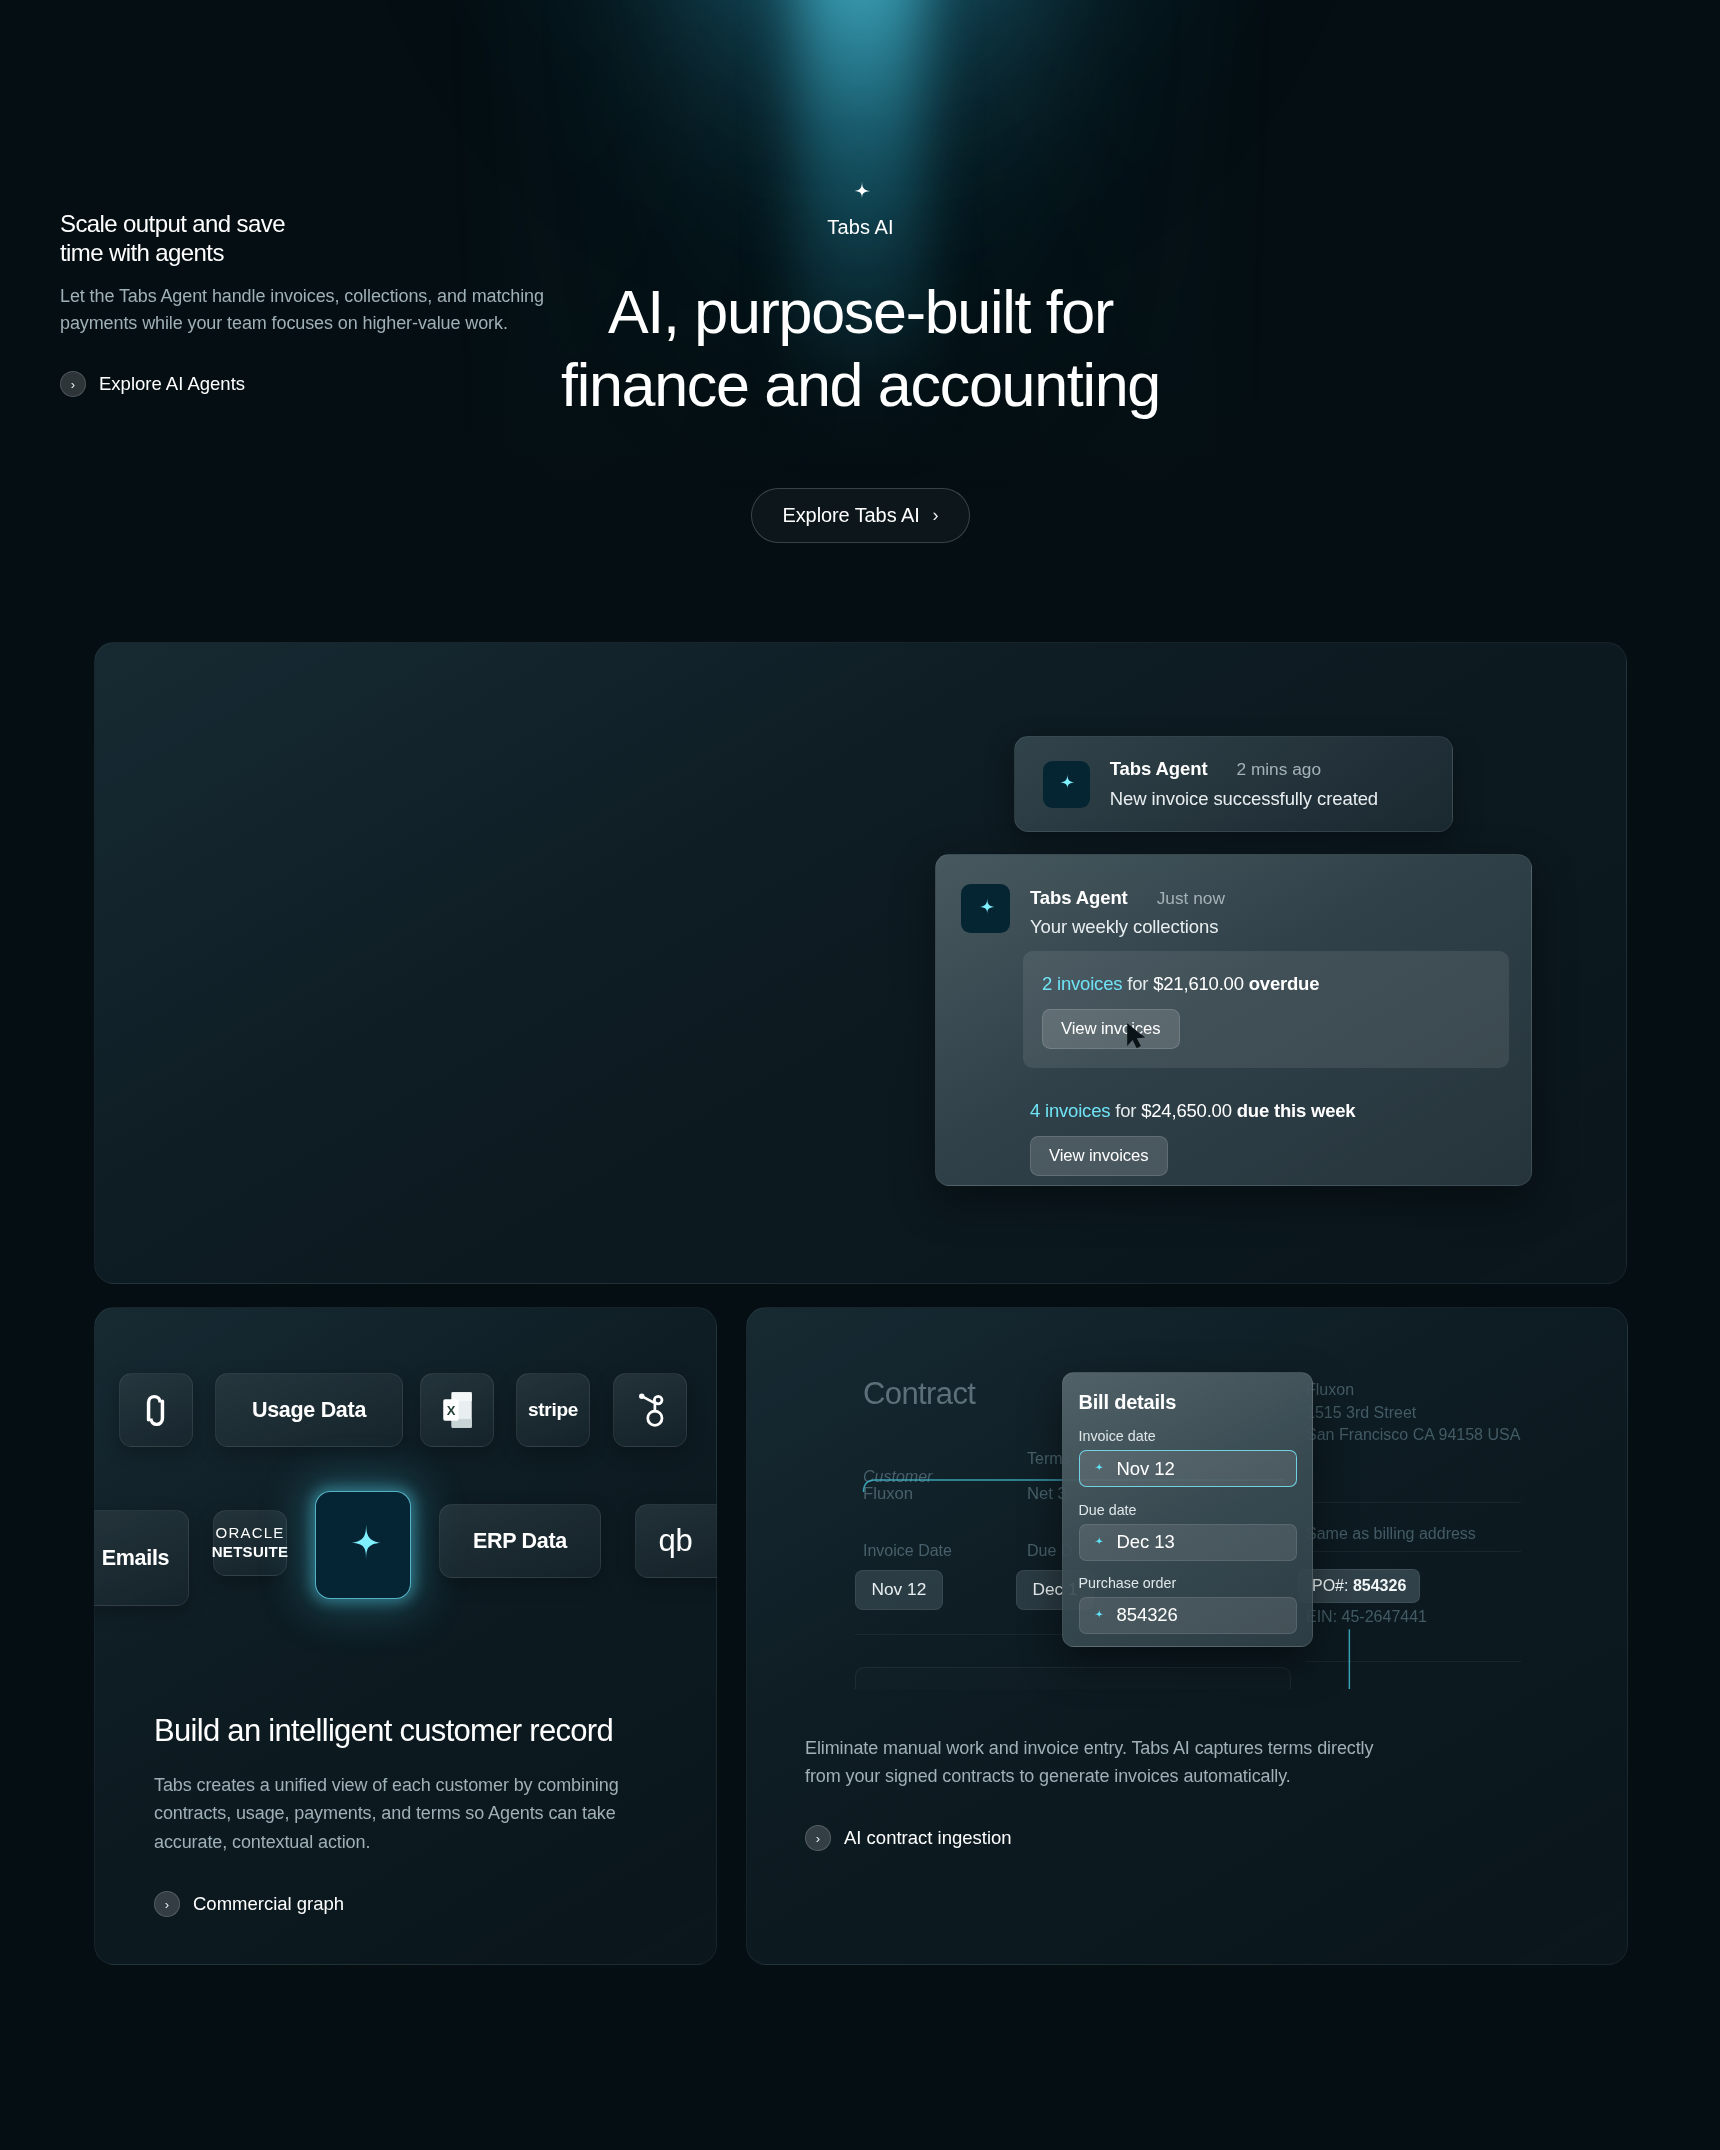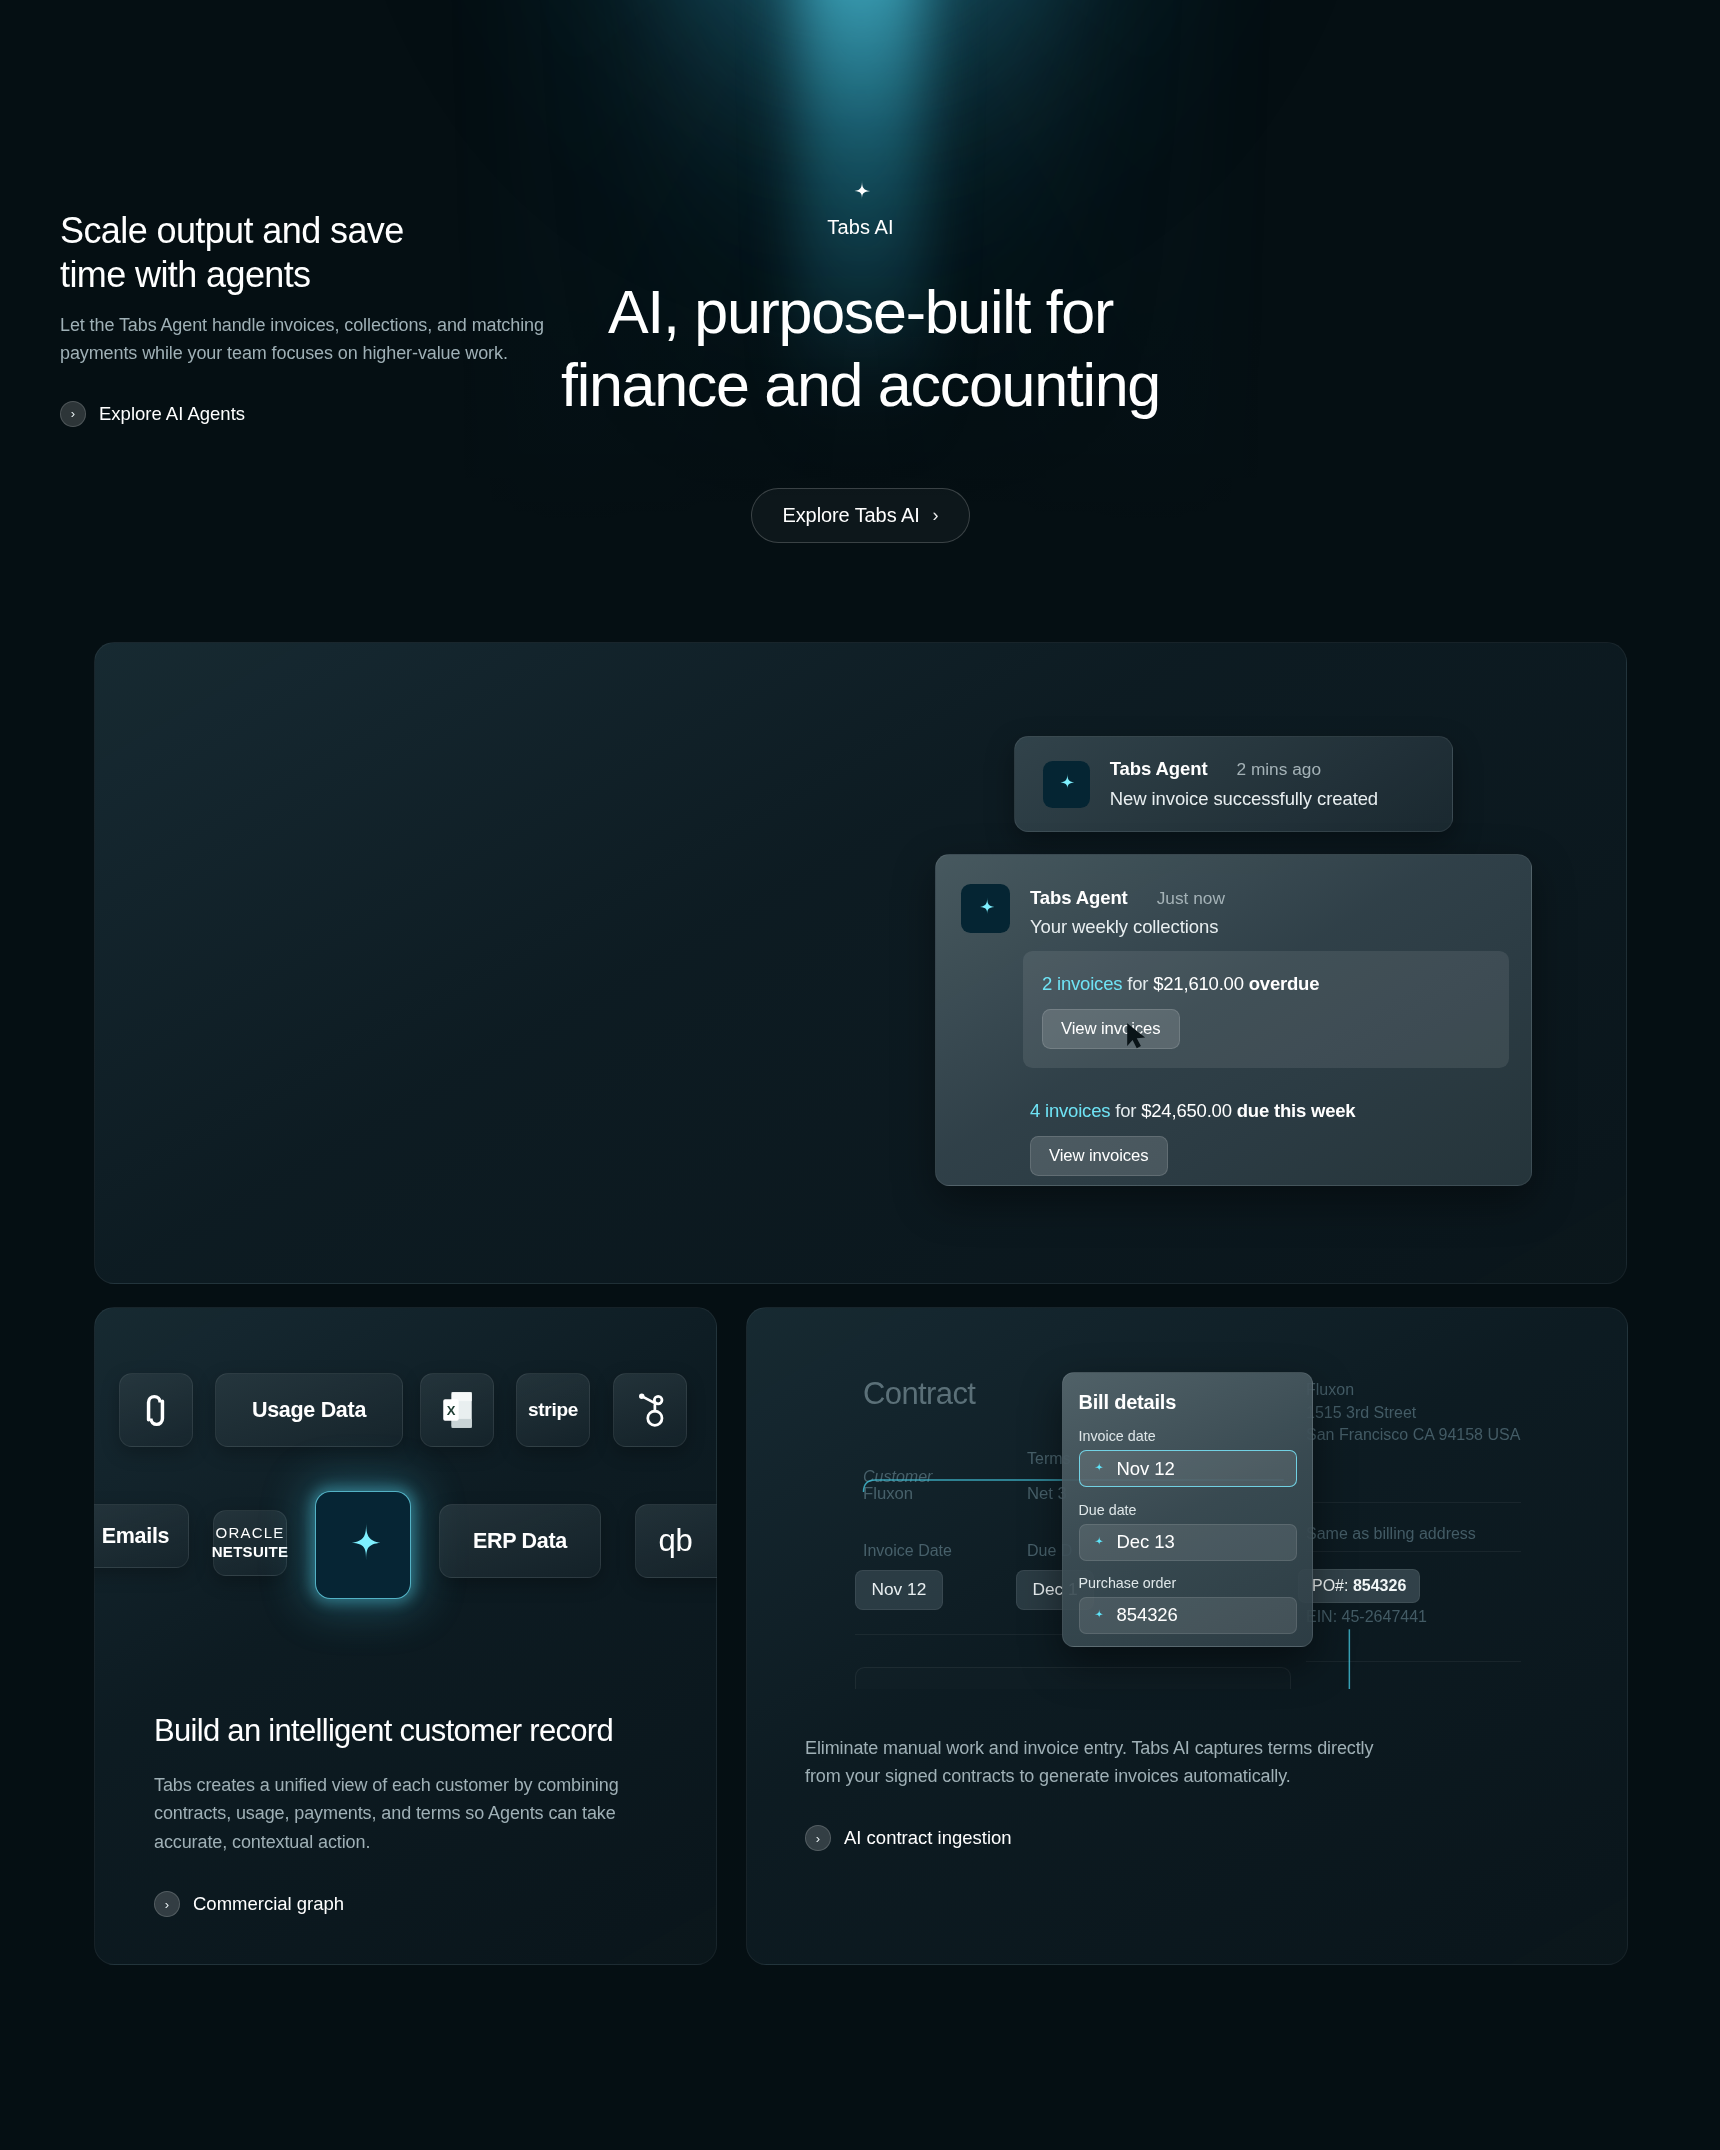--- a/index.html
+++ b/index.html
@@ -76,21 +76,21 @@
   .copy-body { color:#9fb0b6; letter-spacing:-0.1px; }
   .copy-link { display:flex; align-items:center; gap:13px; color:#ffffff; }
   .link-dot {
     width:26px; height:26px; border-radius:50%;
     background: rgba(255,255,255,.16); border:1.2px solid rgba(255,255,255,.16);
     display:flex; align-items:center; justify-content:center;
     font-size:13px; color:#e8f1f3; line-height:1;
   }
 
   #agents-copy { position:absolute; left:60px; top:209px; width:550px; }
-  #agents-copy .copy-title { font-size:36px; line-height:1.22; }
+  #agents-copy .copy-title { font-size:24px; line-height:1.22; }
   #agents-copy .copy-body { margin-top:15px; font-size:18px; line-height:1.55; }
   #agents-copy .copy-link { margin-top:33px; font-size:18.5px; }
 
   .bottom-copy { position:absolute; left:60px; width:526px; }
   .bottom-copy .copy-title { font-size:31px; line-height:1.2; letter-spacing:-0.7px; }
   .bottom-copy .copy-body { margin-top:21.5px; font-size:18px; line-height:1.58; }
   .bottom-copy .copy-link { margin-top:35px; font-size:18.5px; }
   #record-copy { top:1712px; left:154px; width:514px; }
   #contract-copy { top:1712px; left:805px; width:597px; }
 
@@ -337,21 +337,21 @@
     <div class="tile square" style="left:519px; top:66px; height:74px;">
       <svg viewBox="0 0 64 64" width="35" height="35" aria-hidden="true">
         <circle cx="46" cy="13" r="7" fill="none" stroke="#fff" stroke-width="5"></circle>
         <circle cx="40" cy="46" r="13" fill="none" stroke="#fff" stroke-width="5"></circle>
         <path d="M40 33 L40 22" stroke="#fff" stroke-width="5" stroke-linecap="round"></path>
         <path d="M41 19 L20 8" stroke="#fff" stroke-width="5" stroke-linecap="round"></path>
         <circle cx="16" cy="6" r="5" fill="#fff"></circle>
       </svg>
     </div>
 
-    <div class="tile" style="left:-36px; top:197px; width:131px; height:64px;">
+    <div class="tile" style="left:-36px; top:203px; width:131px; height:96px;">
       <span style="margin-left:24px;">Emails</span>
     </div>
 
     <div class="tile" style="left:119px; top:203px; width:74px; height:66px;">
       <div class="oracle-logo">
         <div class="o1">ORACLE</div>
         <div class="o2"><span>NET</span><b>SUITE</b></div>
       </div>
     </div>
 

